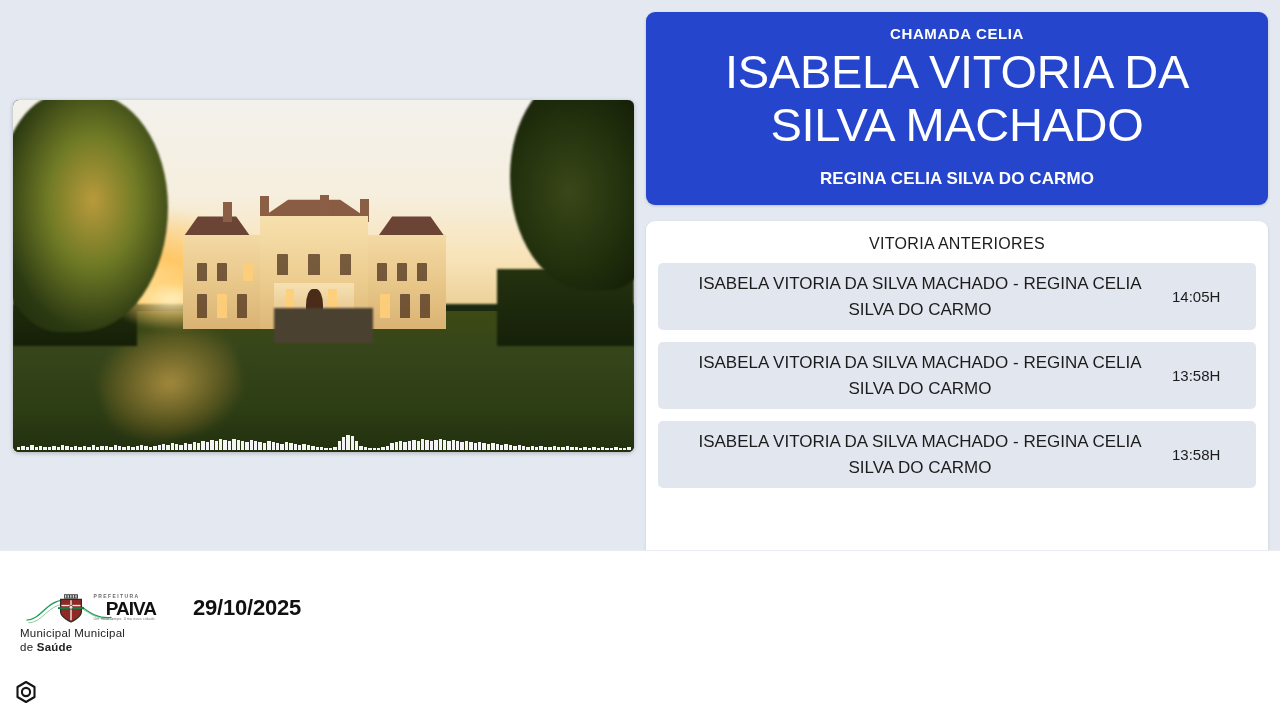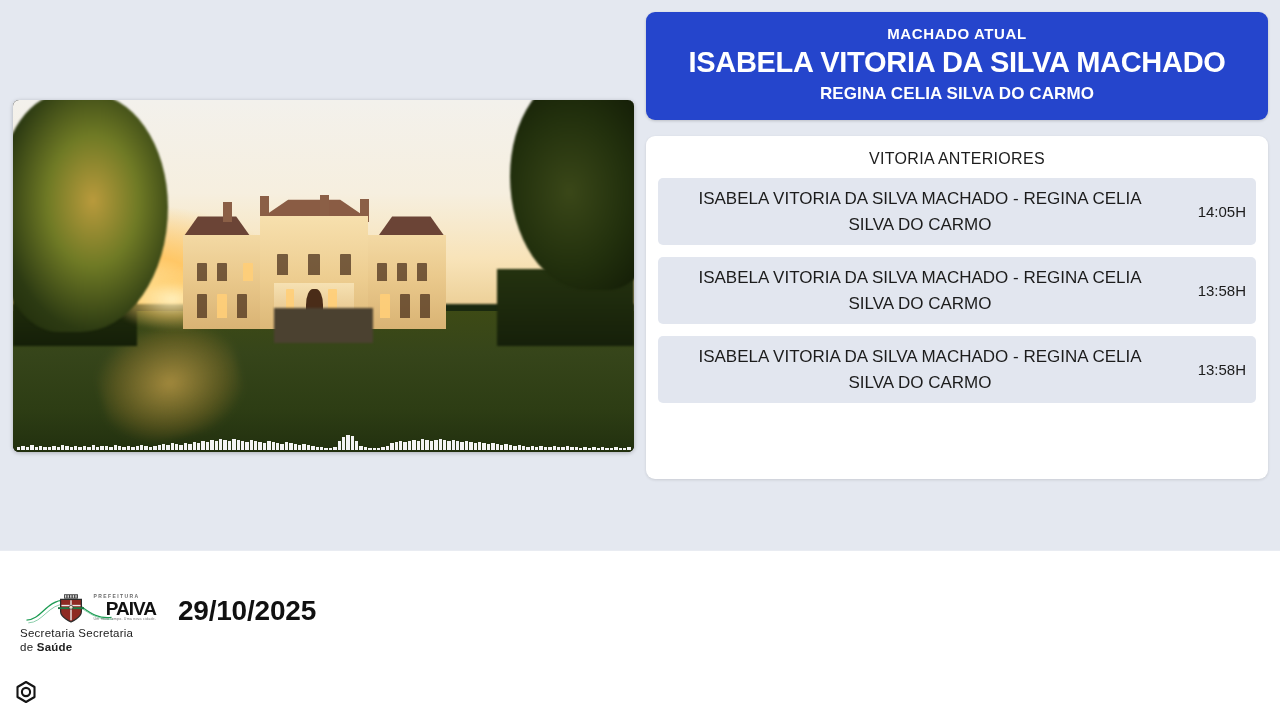--- a/index.html
+++ b/index.html
@@ -143,25 +143,25 @@
     border-radius:9px;
     padding:13px 18px 16px;
     text-align:center;
     color:#fff;
     box-shadow:0 1px 3px rgba(0,0,0,.18);
   }
   .banner-kicker {
     font-size:15px; font-weight:700; letter-spacing:.6px;
   }
   .banner-name {
-    font-size:29px; font-weight:700; line-height:1.12;
+    font-size:47px; font-weight:400; line-height:1.12;
     margin-top:4px; letter-spacing:-.3px;
   }
   .banner-sub {
-    font-size:17px; font-weight:700; margin-top:6px; letter-spacing:.1px;
+    font-size:17px; font-weight:700; margin-top:18px; letter-spacing:.1px;
   }
 
   .prev-card {
     margin-top:16px;
     background:#fff;
     border-radius:9px;
     height:343px;
     padding:14px 12px 12px;
     box-shadow:0 1px 3px rgba(0,0,0,.12);
     overflow:hidden;
@@ -177,21 +177,21 @@
     min-height:62px;
     padding:8px 10px;
     margin-bottom:12px;
   }
   .prev-row-name {
     flex:1 1 auto; text-align:center;
     font-size:17px; color:#1c1c1c; line-height:1.5;
     padding:0 6px;
   }
   .prev-row-time {
-    flex:0 0 auto; width:74px; text-align:right;
+    flex:0 0 auto; width:74px; text-align:left;
     font-size:15px; color:#1c1c1c;
   }
 
   
   .footer {
     position:absolute; left:0; top:550px; width:1280px; height:170px;
     background:#ffffff;
     border-top:1px solid #e9ecf2;
   }
   .footer-inner { position:relative; height:100%; }
@@ -212,21 +212,21 @@
   .paiva-tag { font-size:3.6px; color:#777; letter-spacing:.2px; }
   .logo-sec {
     font-size:11.5px; color:#222; line-height:1.28; letter-spacing:.25px;
     padding-left:2px;
   }
   .logo-sec b { font-weight:700; }
 
   .datetime {
     position:absolute; left:176px; top:44px; width:142px; text-align:center;
   }
-  .dt-date { font-size:28px; font-weight:700; color:#111; letter-spacing:-.2px; }
+  .dt-date { font-size:22px; font-weight:700; color:#111; letter-spacing:-.2px; }
   .dt-sub  { font-size:18px; color:#222; line-height:1.35; margin-top:4px; }
 
   .gear-btn { position:absolute; left:13px; top:680px; width:26px; height:26px; }
 </style>
 </head>
 <body>
 
 <div id="app">
 
   <div class="stage">
@@ -417,21 +417,21 @@
             <div class="wbar" style="height: 2px;"></div>
             <div class="wbar" style="height: 2px;"></div>
             <div class="wbar" style="height: 3px;"></div>
           </div>
       </div>
     </div>
 
     <div class="right-col">
 
       <div class="current-banner">
-        <div class="banner-kicker">MACHADO ATUAL</div>
+        <div class="banner-kicker">CHAMADA CELIA</div>
         <div class="banner-name">ISABELA VITORIA DA SILVA MACHADO</div>
         <div class="banner-sub">REGINA CELIA SILVA DO CARMO</div>
       </div>
 
       <div class="prev-card">
         <div class="prev-title">VITORIA ANTERIORES</div>
         <div id="prev-rows">
             <div class="prev-row">
               <div class="prev-row-name">ISABELA VITORIA DA SILVA MACHADO - REGINA CELIA SILVA DO CARMO</div>
               <div class="prev-row-time">14:05H</div>
@@ -472,21 +472,21 @@
             <path d="M0 16 H30" stroke="#1f7a44" stroke-width="2.2"></path>
             <circle cx="15" cy="15" r="2.3" fill="#e9e3cf" stroke="#2b2b2b" stroke-width=".8"></circle>
           </svg>
           <div class="logo-paiva">
             <div class="paiva-kicker">PREFEITURA</div>
             <div class="paiva-word">PAIVA</div>
             <div class="paiva-tag">Um novo tempo. Uma nova cidade.</div>
           </div>
         </div>
         <div class="logo-sec">
-          <span>Secretaria Secretaria</span><br>
+          <span>Municipal Municipal</span><br>
           <span>de </span><b>Saúde</b>
         </div>
       </div>
 
       <div class="datetime">
         <div class="dt-date">29/10/2025</div>
       </div>
 
     </div>
   </div>

